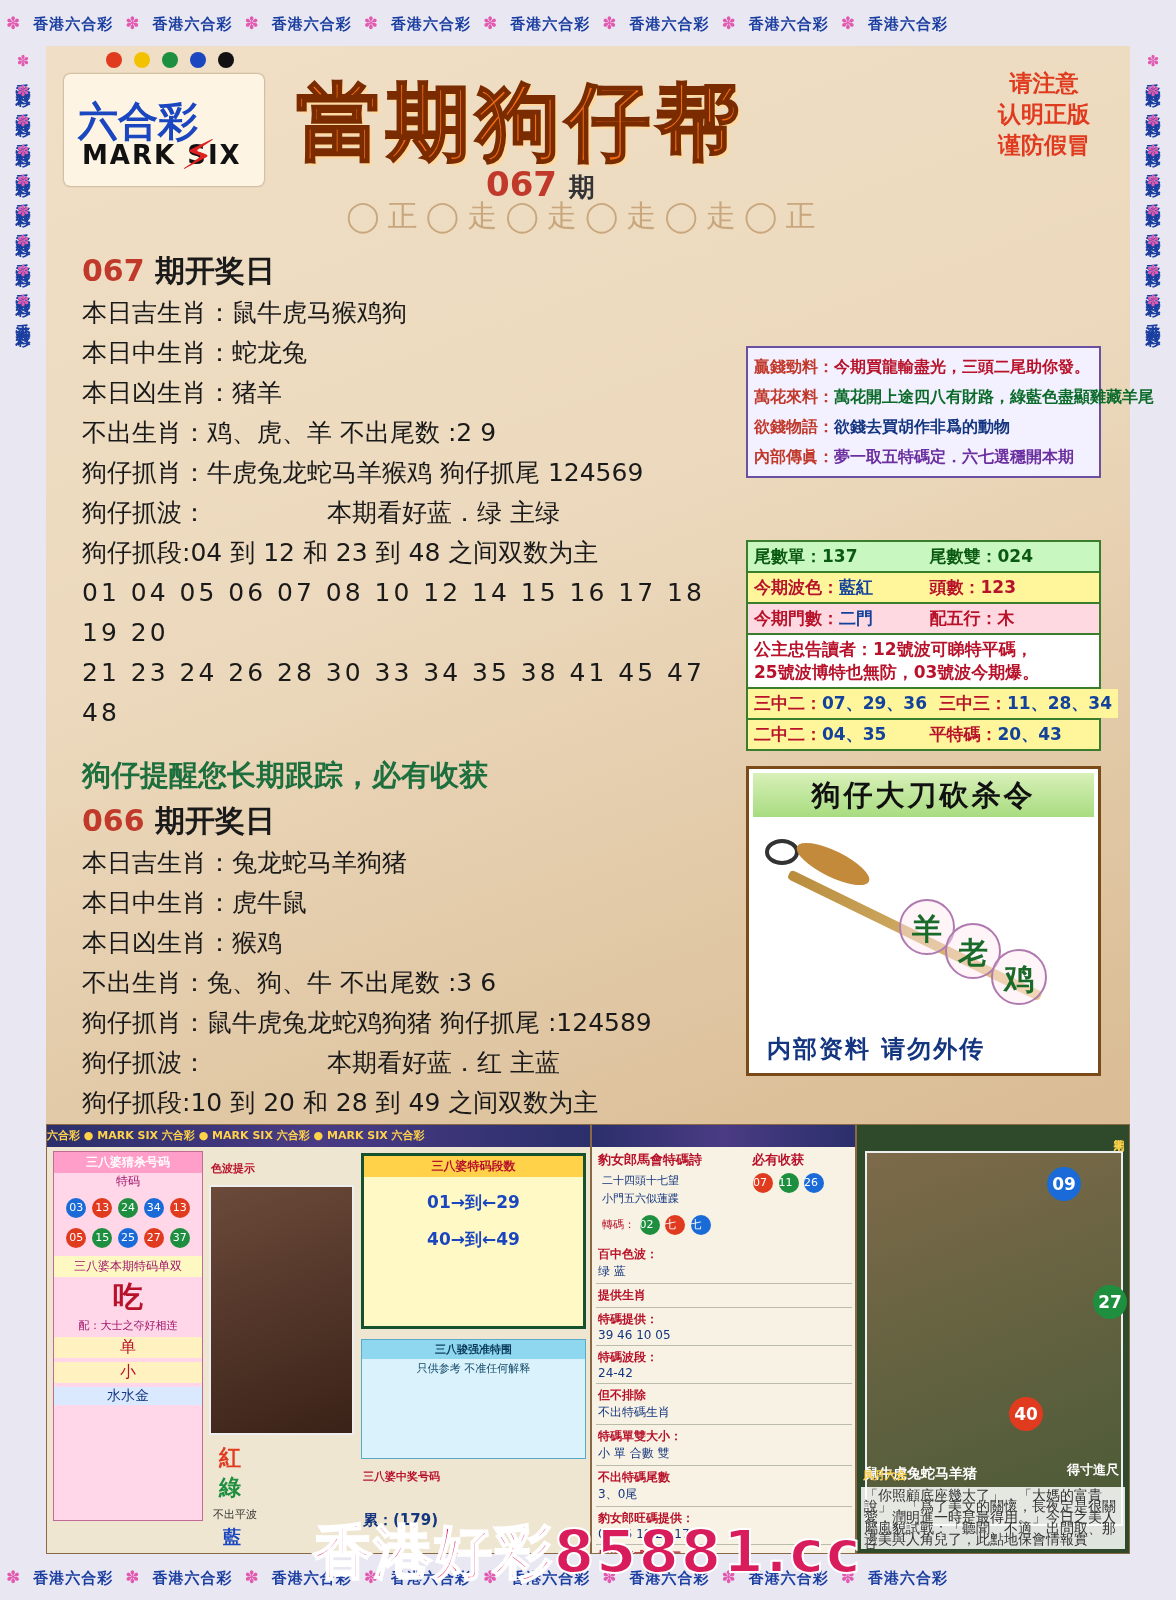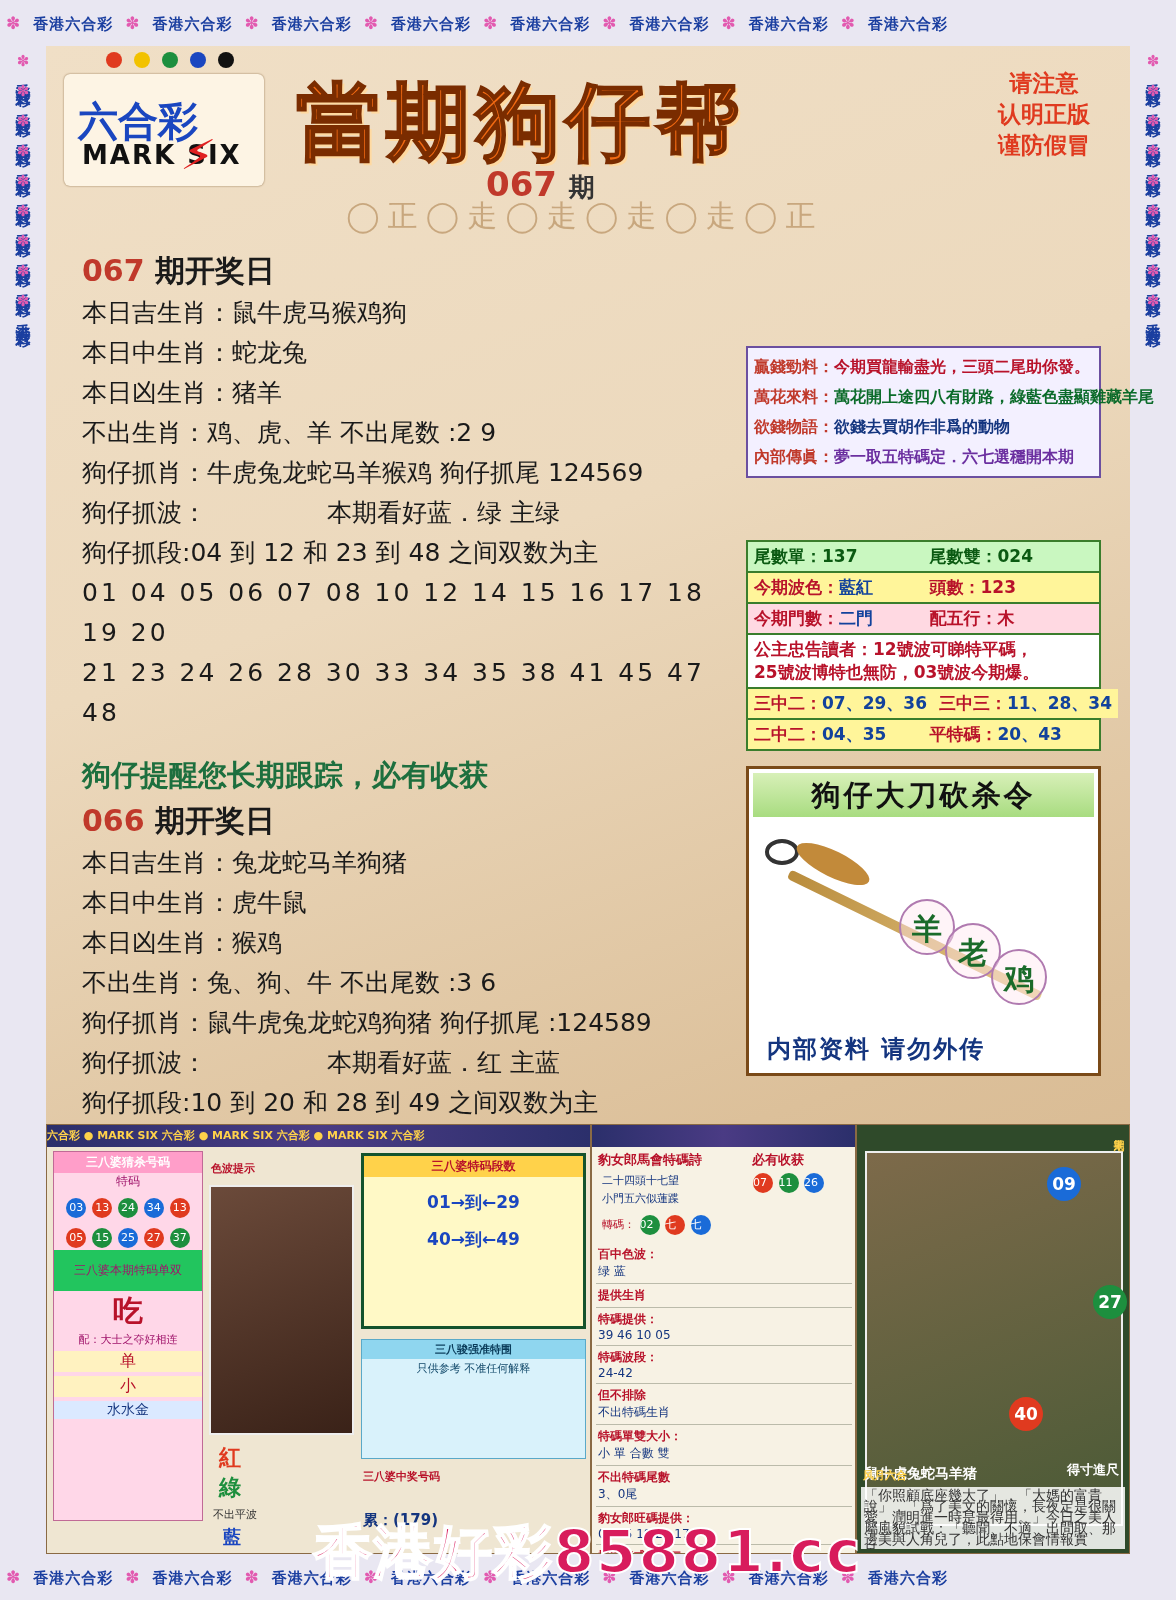--- a/index.html
+++ b/index.html
@@ -407,21 +407,21 @@
           <span class="ball b-blue">34</span>
           <span class="ball b-red">13</span>
         </div>
         <div class="balls">
           <span class="ball b-red">05</span>
           <span class="ball b-green">15</span>
           <span class="ball b-blue">25</span>
           <span class="ball b-red">27</span>
           <span class="ball b-green">37</span>
         </div>
-        <div style="background:#22c55e;padding:12px">三八婆本期特码单双</div>
+        <div style="margin-top:6px;background:#fef9c3;padding:2px">三八婆本期特码单双</div>
         <div style="font-size:30px;color:#b8122a;font-weight:bold">吃</div>
         <div style="font-size:11px"><span>配：</span><span>大士之夺好相连</span></div>
         <div style="margin-top:4px;background:#fff2c0;color:#b8122a;font-size:16px">单</div>
         <div style="margin-top:4px;background:#fff2c0;color:#b8122a;font-size:16px">小</div>
         <div style="margin-top:4px;background:#dbe9ff;color:#14357f;font-size:14px">水水金</div>
       </div>
 
       <div class="mini" style="left:164px;top:36px;color:#b8122a;font-weight:bold">色波提示</div>
       <div class="photo girl1"></div>
       <div class="mini" style="left:172px;top:318px;font-size:22px;color:#e03a1f;font-weight:bold">紅</div>

